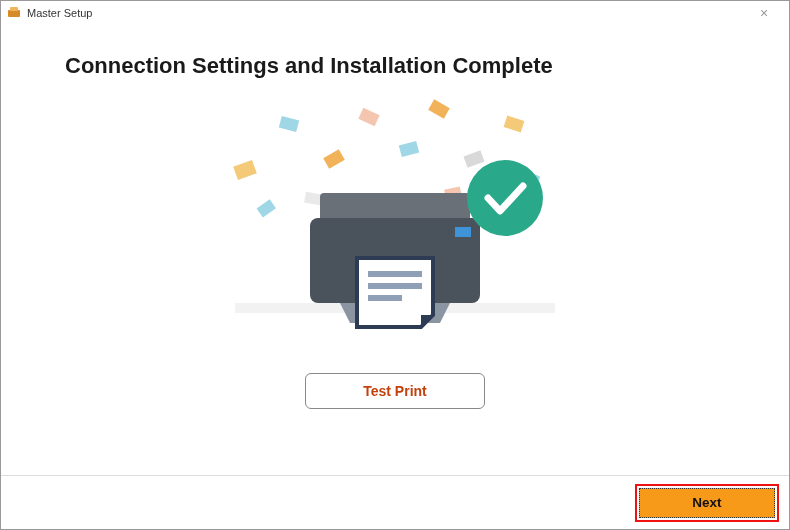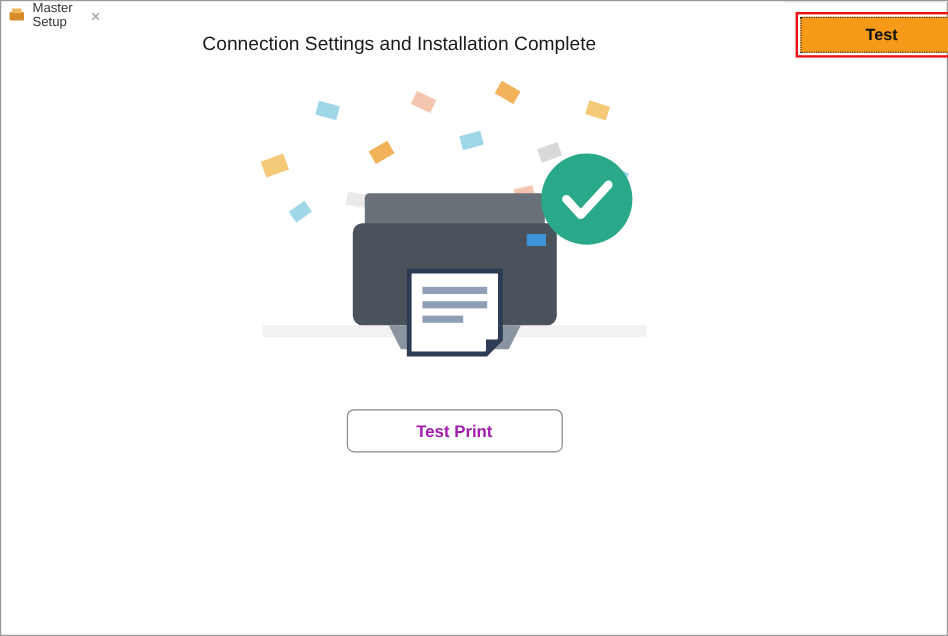--- a/index.html
+++ b/index.html
@@ -8,21 +8,21 @@
       width: 790px;
       height: 530px;
       background: #fff;
       overflow: hidden;
     }
     .window {
       width: 790px;
       height: 530px;
       border: 1px solid #999;
       display: flex;
-      flex-direction: row;
+      flex-direction: column;
       position: relative;
     }
     .titlebar {
       height: 24px;
       display: flex;
       align-items: center;
       padding: 0 6px;
       font-size: 11px;
       color: #333;
     }
@@ -31,22 +31,22 @@
       display: inline-flex; align-items: center; justify-content: center;
     }
     .titlebar .title { flex: 1; }
     .titlebar .close { width: 38px; text-align: center; font-size: 14px; color: #999; }
     .content {
       flex: 1;
       padding: 28px 64px 0 64px;
       position: relative;
     }
     .heading {
-      font-size: 16px;
-      font-weight: 400;
+      font-size: 22px;
+      font-weight: 700;
       color: #1a1a1a;
       margin-bottom: 14px;
     }
     .subheading {
       font-size: 14px;
       color: #333;
     }
     .illustration-wrap {
       width: 100%;
       display: flex;
@@ -60,21 +60,21 @@
       margin-top: 20px;
     }
     .test-print-btn {
       width: 180px;
       height: 36px;
       border: 1px solid #888;
       border-radius: 6px;
       background: #fff;
       font-size: 14px;
       font-weight: 600;
-      color: #a21caf;
+      color: #c2410c;
       display: flex;
       align-items: center;
       justify-content: center;
       cursor: pointer;
     }
     .footer {
       border-top: 1px solid #ddd;
       height: 54px;
       display: flex;
       align-items: center;
@@ -163,17 +163,17 @@
     <div class="test-print-row">
       <div class="test-print-btn">
         <span>Test Print</span>
       </div>
     </div>
   </div>
 
   <div class="footer">
     <div class="next-wrap">
       <div class="next-btn">
-        <span>Test</span>
+        <span>Next</span>
       </div>
     </div>
   </div>
 </div>
 
 </body></html>

